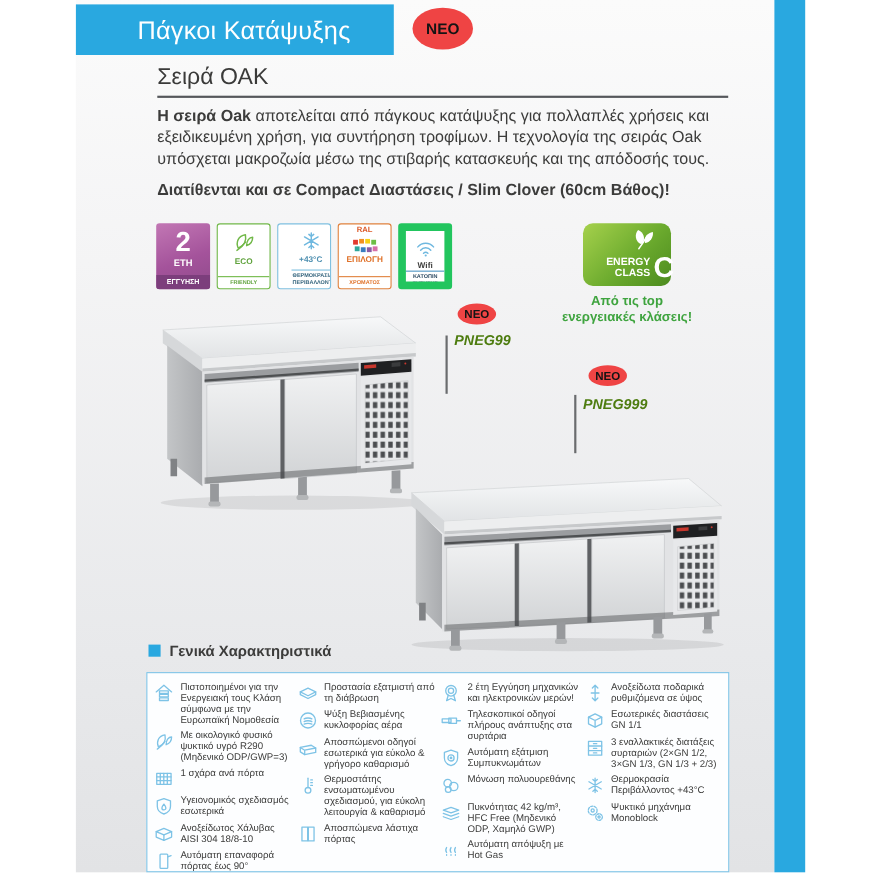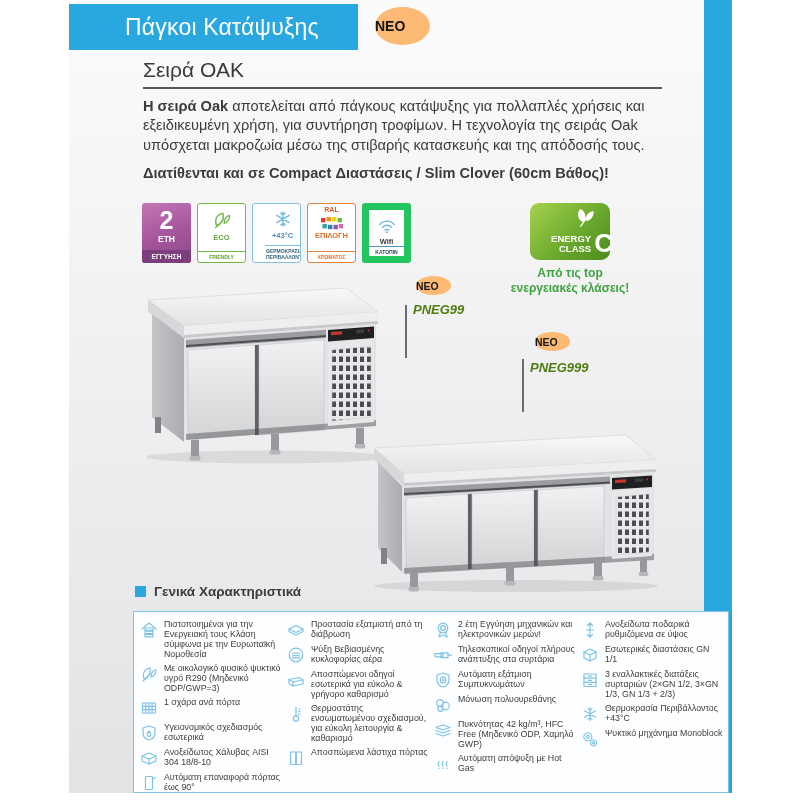--- a/index.html
+++ b/index.html
@@ -16,21 +16,21 @@
     background:linear-gradient(180deg,#fbfbfb 0%,#f4f4f5 30%,#e8e9eb 75%,#e2e3e5 100%);
   }
   .side-stripe{left:704px;top:0;width:28px;height:793px;background:#29A8E0;}
   
   .title-band{
     left:69px;top:4px;width:289px;height:46px;background:#29A8E0;
     color:#fff;display:flex;align-items:center;box-sizing:border-box;padding-left:56px;
     font-size:23px;letter-spacing:.2px;
   }
   .neo{
-    background:#fdba74;border-radius:50%;display:flex;align-items:center;
+    background:#ef4444;border-radius:50%;display:flex;align-items:center;justify-content:center;
     font-weight:bold;color:#141414;
   }
   .neo-title{left:375px;top:7px;width:55px;height:38px;font-size:14px;}
   .neo-p1{left:416px;top:276px;width:35px;height:19px;font-size:10.5px;}
   .neo-p2{left:535px;top:332px;width:35px;height:19px;font-size:10.5px;}
   .series-heading{left:143px;top:58px;font-size:21px;color:#3A3A39;}
   .rule{left:143px;top:87px;width:519px;height:2px;background:#55575B;}
   .intro{left:143px;top:97px;width:520px;font-size:14.6px;line-height:1.33;color:#3C3C3B;}
   .compact-note{left:143px;top:165px;width:520px;font-size:14.6px;font-weight:bold;color:#3C3C3B;}
   
@@ -77,21 +77,21 @@
   .code1{left:413px;top:302px;}
   .code2{left:530px;top:360px;}
   .product{position:absolute;}
   .p1{left:128px;top:274px;width:275px;height:192px;}
   .p2{left:358px;top:420px;width:312px;height:175px;}
   
   .feat-head{left:135px;top:584px;display:flex;align-items:center;gap:8px;}
   .bullet{width:11px;height:11px;background:#29A8E0;}
   .feat-title{font-size:13.5px;font-weight:bold;color:#3C3C3B;}
   .feat-box{
-    left:133px;top:611px;width:596px;height:182px;background:#FDFEFF;
+    left:133px;top:611px;width:530px;height:182px;background:#FDFEFF;
     border:1px solid #7EC3E6;box-sizing:border-box;overflow:hidden;
     display:grid;grid-template-columns:repeat(4,1fr);gap:0 4px;padding:7px 5px;
   }
   .fcol{display:flex;flex-direction:column;gap:4px;}
   .fitem{display:flex;gap:4px;align-items:flex-start;}
   .ficon{flex:0 0 21px;width:21px;margin-top:1px;}
   .ficon svg{width:20px;height:20px;stroke:#7EC3E6;fill:none;stroke-width:1.2;stroke-linecap:round;stroke-linejoin:round;display:block;}
   .ftext{font-size:8.8px;line-height:1.14;color:#3C3C3B;}
   .ftext b{font-weight:normal;}
 </style>

